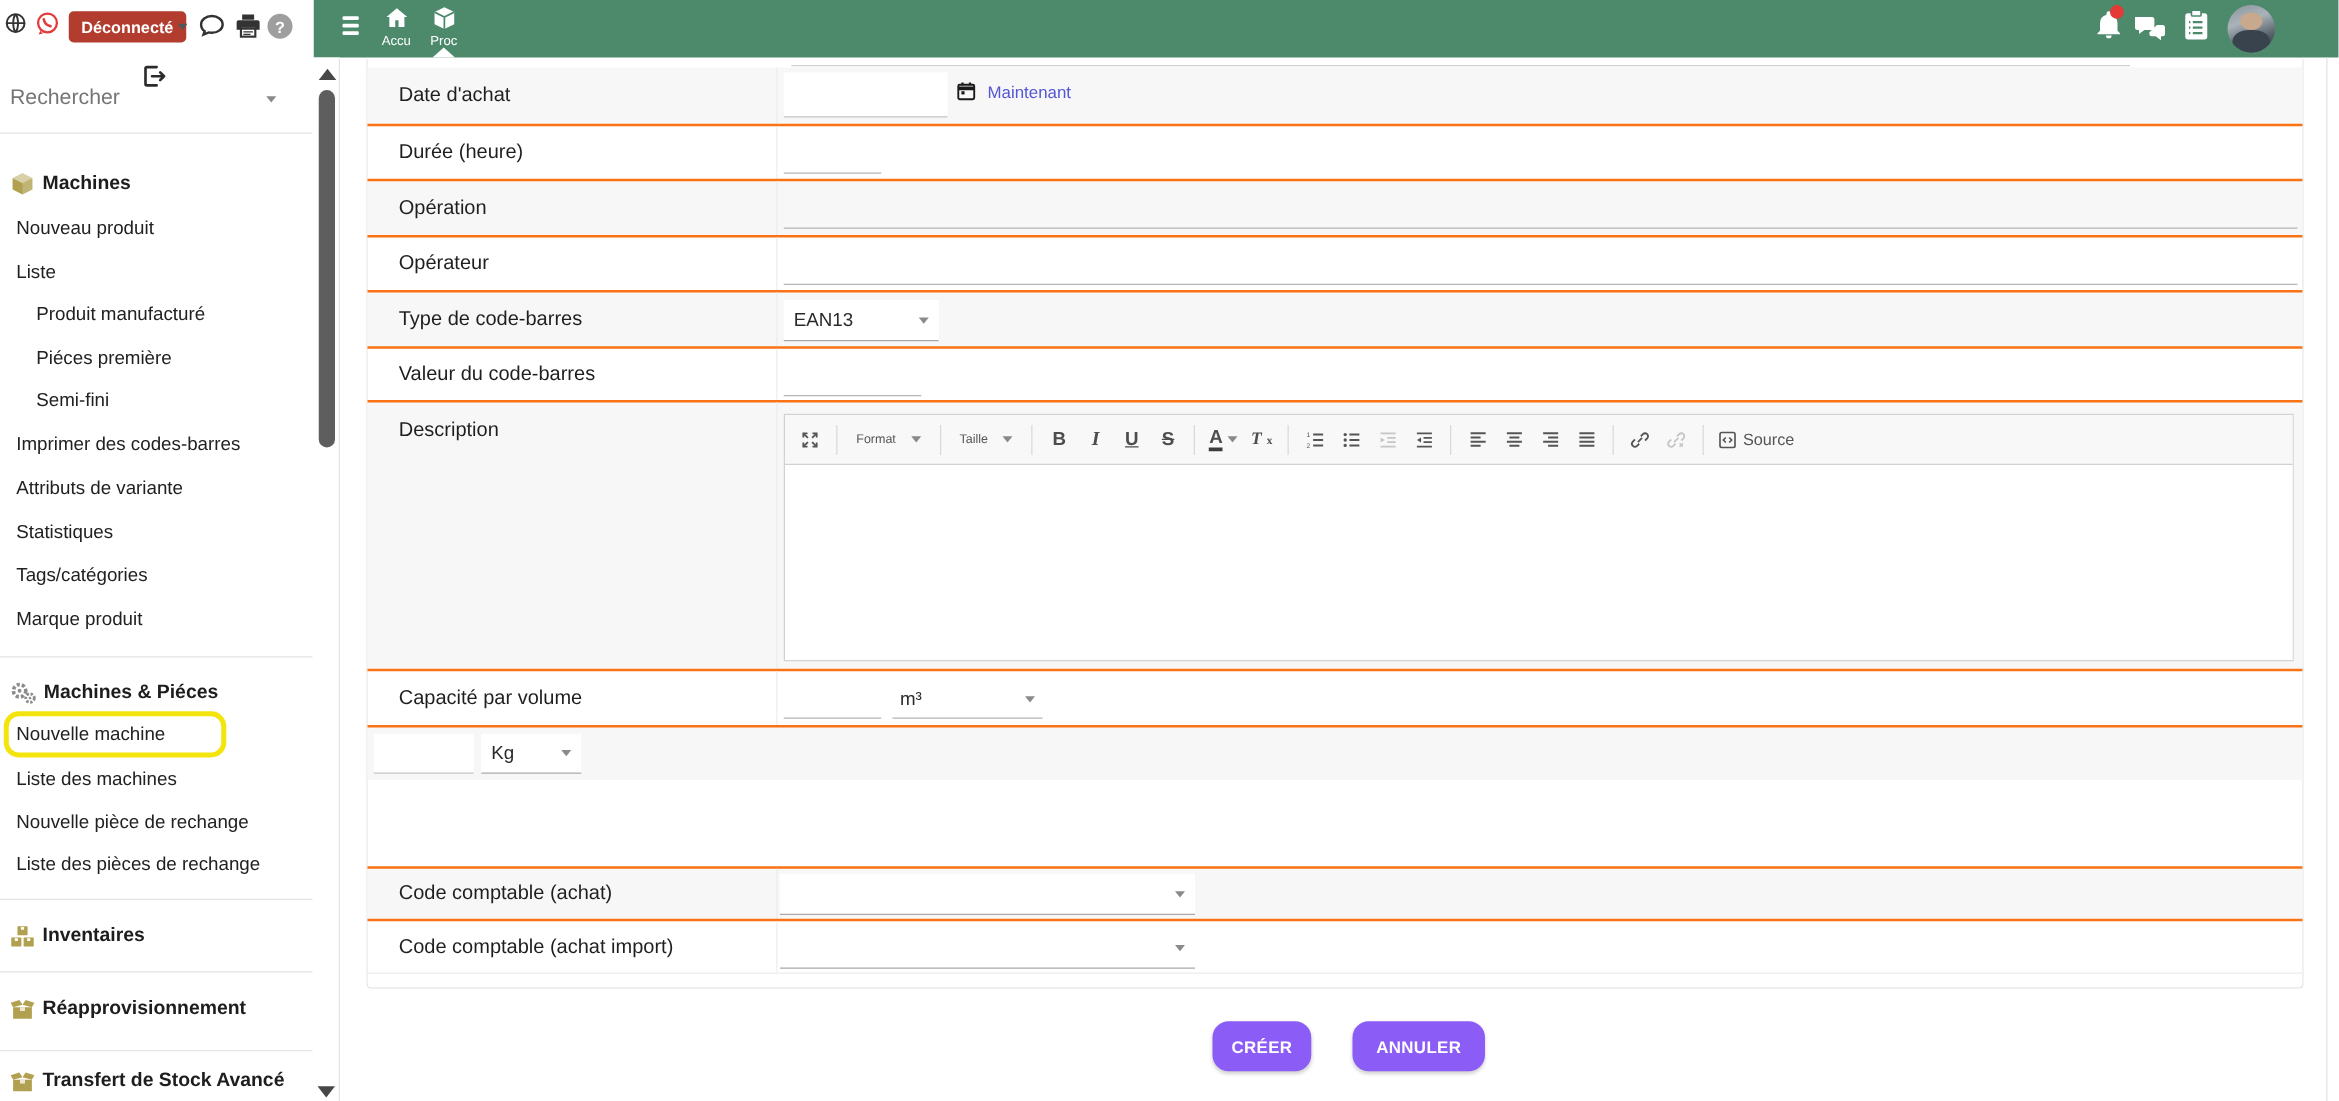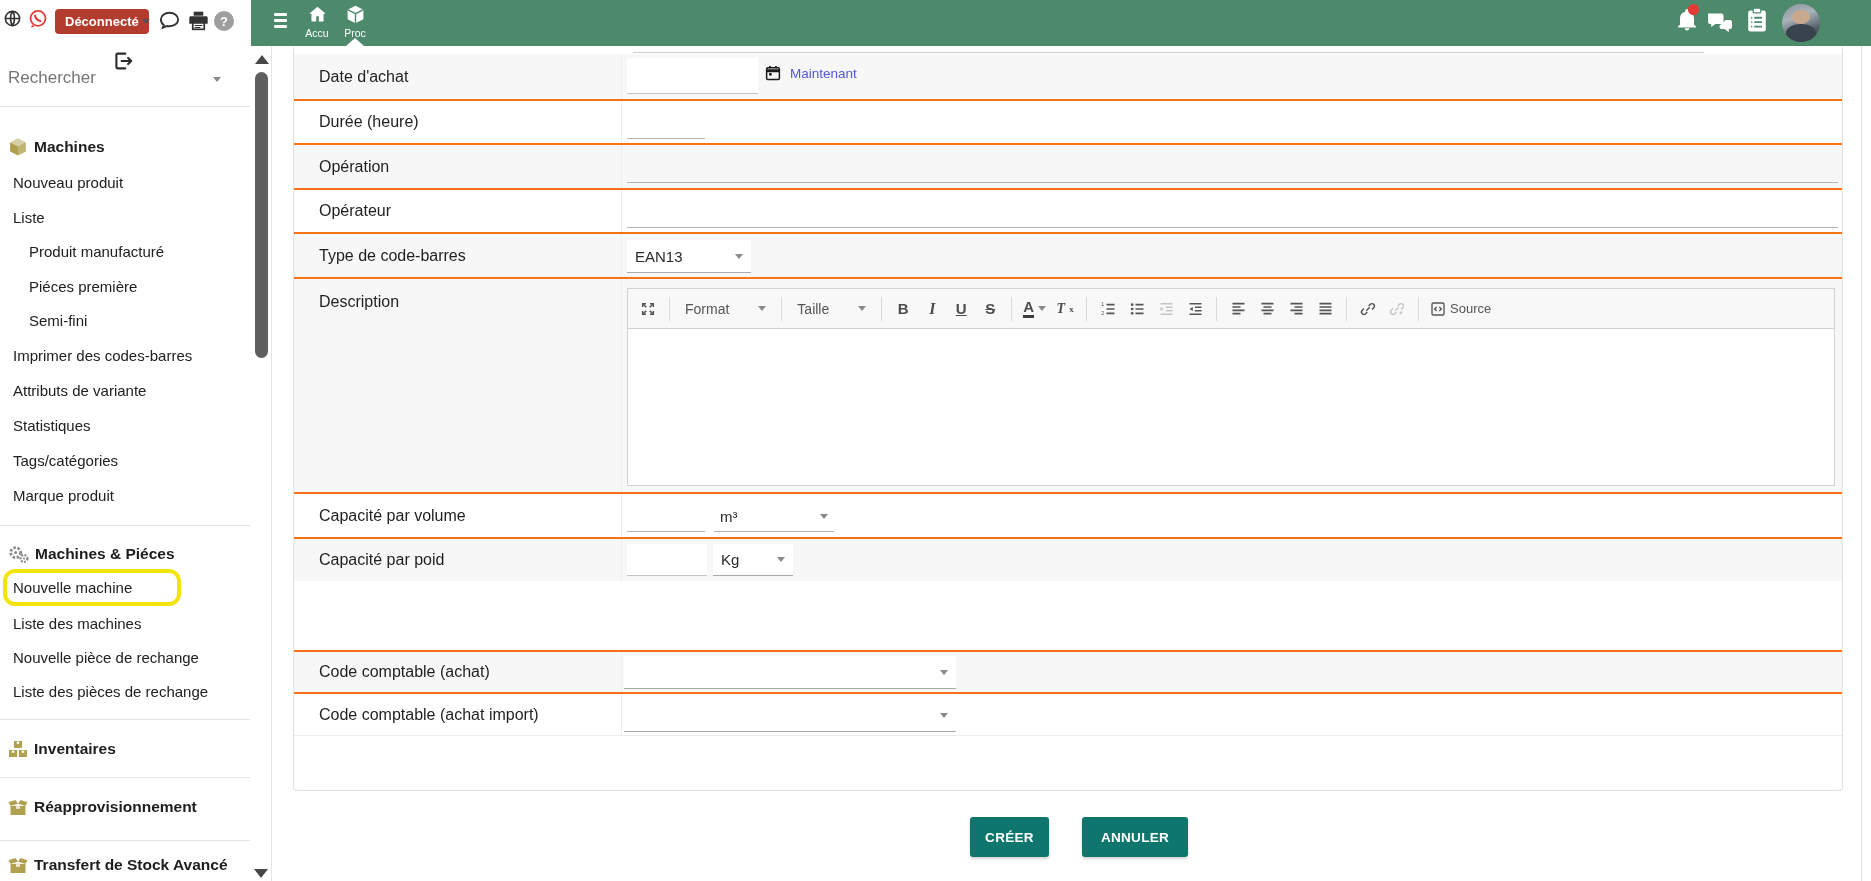--- a/index.html
+++ b/index.html
@@ -80,33 +80,33 @@
   .now-link { position:absolute; left:168px; top:12px; font-size:13.5px; color:#5356d6; cursor:pointer; }
   .cal { position:absolute; left:142px; top:10px; cursor:pointer; }
 
   
   .editor { position:absolute; left:5px; top:9px; width:1208px; height:198px; border:1px solid #d2d2d2; background:#fff; }
   .ck-toolbar { height:40px; background:#f8f8f8; border-bottom:1px solid #d2d2d2; display:flex; align-items:center; padding:0 10px; gap:9px; }
   .ck-sep { width:1px; height:24px; background:#d9d9d9; margin:0 2px; }
   .ck-btn { display:flex; align-items:center; justify-content:center; min-width:20px; height:26px; cursor:pointer;
             color:#4d4d4d; font-size:14px; gap:4px; }
   .ck-btn.dis { color:#c3c3c3; }
-  .ck-lab { font-size:14px; color:#555; display:flex; align-items:center; gap:29px; cursor:pointer; padding:0 4px; }
+  .ck-lab { font-size:10px; color:#555; display:flex; align-items:center; gap:12px; cursor:pointer; padding:0 4px; }
   .ck-b { font-weight:bold; font-size:15px; }
   .ck-i { font-style:italic; font-family:"Liberation Serif",serif; font-size:16px; font-weight:bold; }
   .ck-u { text-decoration:underline; font-size:15px; font-weight:bold; }
   .ck-s { text-decoration:line-through; font-size:15px; font-weight:bold; }
   .ck-a { font-weight:bold; font-size:15px; border-bottom:3px solid #3d3d3d; line-height:1; padding-bottom:1px; }
   .ck-tx { font-size:14px; font-weight:bold; font-style:italic; font-family:"Liberation Serif",serif; }
   .ck-tx sub { font-size:9px; font-style:normal; }
   .ck-content { height:156px; background:#fff; }
   .src-lbl { font-size:13px; color:#555; }
 
   
-  .btn { position:absolute; top:817px; height:40px; background:#0f766e; color:#fff; border:none; border-radius:3px;
+  .btn { position:absolute; top:817px; height:40px; background:#8b5cf6; color:#fff; border:none; border-radius:13px;
          font-family:"Liberation Sans",sans-serif; font-size:13.5px; font-weight:bold; letter-spacing:.3px;
          box-shadow:0 2px 3px rgba(0,0,0,.18); cursor:pointer; }
   svg { display:block; }
 </style>
 </head>
 <body>
 
 <div id="stage">
 
   <div class="hdr-left">
@@ -328,20 +328,26 @@
       <div class="frow grey" style="height:45px;">
         <div class="flabel">Type de code-barres</div>
         <div class="ffield">
           <div class="box-select" style="left:5px;top:6px;width:124px;height:33px;">
             <span>EAN13</span>
             <span class="caret sm"></span>
           </div>
         </div>
       </div>
 
+      <div class="frow" style="height:43px;">
+        <div class="flabel">Valeur du code-barres</div>
+        <div class="ffield">
+          <input class="line" style="left: 5px; top: 8px; width: 110px;">
+        </div>
+      </div>
 
       <div class="frow grey" style="height:215px;">
         <div class="flabel top">Description</div>
         <div class="ffield">
           <div class="editor">
             <div class="ck-toolbar">
               <span class="ck-btn">
                 <svg width="16" height="16" viewBox="0 0 24 24" fill="none" stroke="#555" stroke-width="2.2">
                   <path d="M9.5 9.5 4 4M9.5 14.5 4 20M14.5 9.5 20 4M14.5 14.5 20 20"></path>
                   <path d="M4 9V4h5M15 4h5v5M20 15v5h-5M9 20H4v-5"></path>
@@ -462,21 +468,20 @@
         <div class="ffield">
           <input class="line" style="left: 5px; top: 8px; width: 78px;">
           <div class="u-select" style="left:92px;top:7px;width:120px;height:31px;">
             <span>m³</span>
             <span class="caret sm"></span>
           </div>
         </div>
       </div>
 
       <div class="frow grey" style="height:44px;">
-        <div class="flabel">Capacité par poid</div>
         <div class="ffield">
           <input class="line boxed" style="left: 5px; top: 5px; width: 80px; height: 32px;">
           <div class="box-select" style="left:91px;top:5px;width:80px;height:32px;">
             <span>Kg</span>
             <span class="caret sm"></span>
           </div>
         </div>
       </div>
 
       <div class="spacer"></div>

